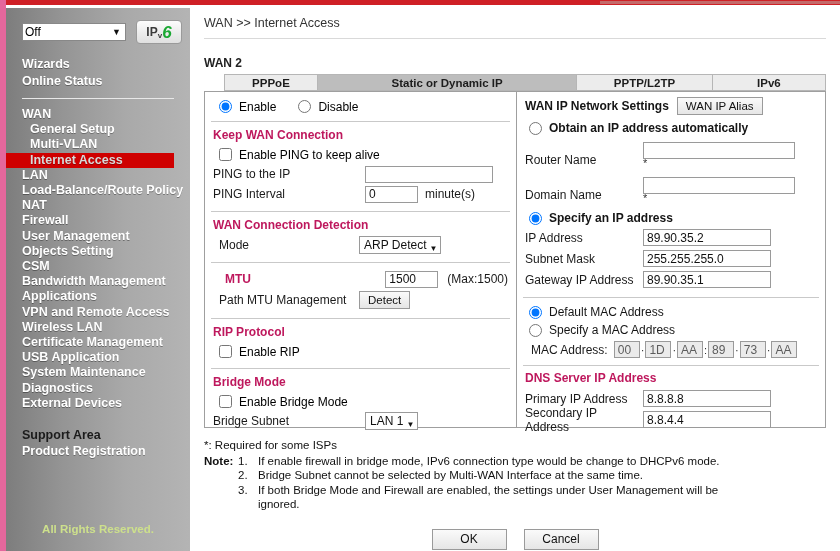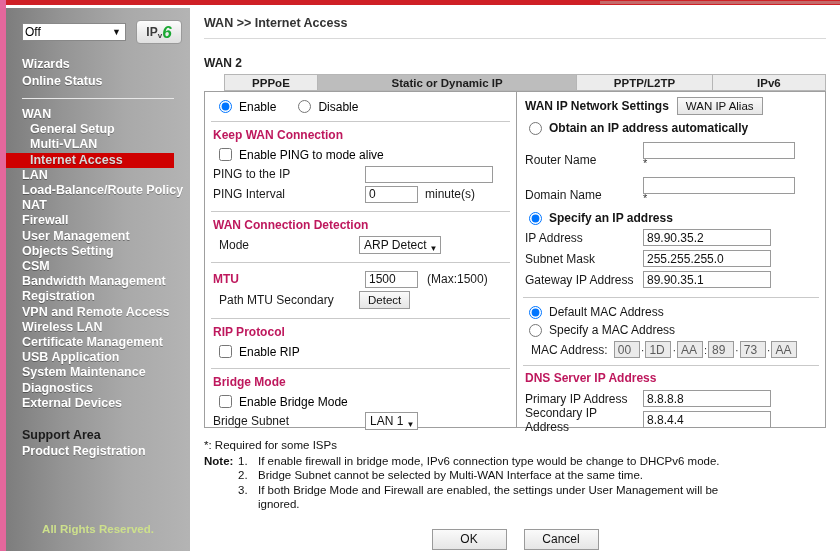--- a/index.html
+++ b/index.html
@@ -76,21 +76,21 @@
   .nav-bottom { position:absolute; left:0; top:420px; width:184px; }
   .nav-support { font-weight:bold; font-size:12.5px; color:#1c1c1c; padding-left:16px; line-height:15.5px; }
   .nav-prodreg { font-weight:bold; font-size:12.5px; color:#ffffff; padding-left:16px; line-height:15.5px; text-shadow:0 1px 0 rgba(0,0,0,0.3); }
   .rights {
     position:absolute; left:0; top:515px; width:184px; text-align:center;
     font-weight:bold; font-size:11.5px; color:#cde08c;
   }
 
   
   #main { position:absolute; left:190px; top:8px; width:650px; height:543px; background:#fff; }
-  #breadcrumb { position:absolute; left:14px; top:8px; font-weight:bold; font-size:12.5px; color:#333; }
+  #breadcrumb { position:absolute; left:14px; top:8px; font-weight:normal; font-size:12.5px; color:#333; }
   #bc-rule { position:absolute; left:14px; top:30px; width:622px; height:1px; background:#d9d9d9; }
   #wan-title { position:absolute; left:14px; top:48px; font-weight:bold; font-size:12px; color:#222; }
 
   
   #tabs { position:absolute; left:14px; top:66px; width:622px; height:17px; display:flex;padding-left:20px; }
   .tab {
     height:17px; line-height:16px; text-align:center;
     font-size:11.5px; font-weight:bold; color:#1d1d1d;
     background:#ececec; border:1px solid #b6b6b6; border-right:none;
     font-family:"Liberation Sans", sans-serif;
@@ -191,21 +191,21 @@
         <div class="nav-sub"><span>Multi-VLAN</span></div>
         <div class="nav-sub active"><span>Internet Access</span></div>
         <div class="nav-item"><span>LAN</span></div>
         <div class="nav-item"><span>Load-Balance/Route Policy</span></div>
         <div class="nav-item"><span>NAT</span></div>
         <div class="nav-item"><span>Firewall</span></div>
         <div class="nav-item"><span>User Management</span></div>
         <div class="nav-item"><span>Objects Setting</span></div>
         <div class="nav-item"><span>CSM</span></div>
         <div class="nav-item"><span>Bandwidth Management</span></div>
-        <div class="nav-item"><span>Registration</span></div>
+        <div class="nav-item"><span>Applications</span></div>
         <div class="nav-item"><span>VPN and Remote Access</span></div>
         <div class="nav-item"><span>Wireless LAN</span></div>
         <div class="nav-item"><span>Certificate Management</span></div>
         <div class="nav-item"><span>USB Application</span></div>
         <div class="nav-item"><span>System Maintenance</span></div>
         <div class="nav-item"><span>Diagnostics</span></div>
         <div class="nav-item"><span>External Devices</span></div>
       </div>
   </div>
 
@@ -238,21 +238,21 @@
           <input type="radio" name="endis" style="">
           <span style="margin-left:7px;">Disable</span>
         </div>
       </div>
       <div class="hr"></div>
 
       <div class="sect">
         <div class="sect-title">Keep WAN Connection</div>
         <div class="cb-row">
           <input type="checkbox" style="">
-          <span>Enable PING to mode alive</span>
+          <span>Enable PING to keep alive</span>
         </div>
         <div class="row">
           <span class="lbl" style="width:152px;">PING to the IP</span>
           <input class="txt" style="width: 128px;" value="">
         </div>
         <div class="row">
           <span class="lbl" style="width:152px;">PING Interval</span>
           <input class="txt" style="width: 53px;" value="0">
           <span style="margin-left:7px;">minute(s)</span>
         </div>
@@ -266,26 +266,26 @@
           <span class="selbox">
             <span>ARP Detect</span>
             <span class="arw">▼</span>
           </span>
         </div>
       </div>
       <div class="hr"></div>
 
       <div class="sect">
         <div class="row">
-          <span class="sect-title" style="width:152px; margin:0;">MTU</span>
+          <span class="sect-title" style="width:152px; margin:12px;">MTU</span>
           <input class="txt" style="width: 53px;" value="1500">
           <span style="margin-left:9px;">(Max:1500)</span>
         </div>
         <div class="row" style="height:22px;">
-          <span class="lbl" style="width:146px; padding-left:6px;">Path MTU Secondary</span>
+          <span class="lbl" style="width:146px; padding-left:6px;">Path MTU Management</span>
           <button class="btn">Detect</button>
         </div>
       </div>
       <div class="hr"></div>
 
       <div class="sect">
         <div class="sect-title">RIP Protocol</div>
         <div class="cb-row">
           <input type="checkbox" style="">
           <span>Enable RIP</span>

